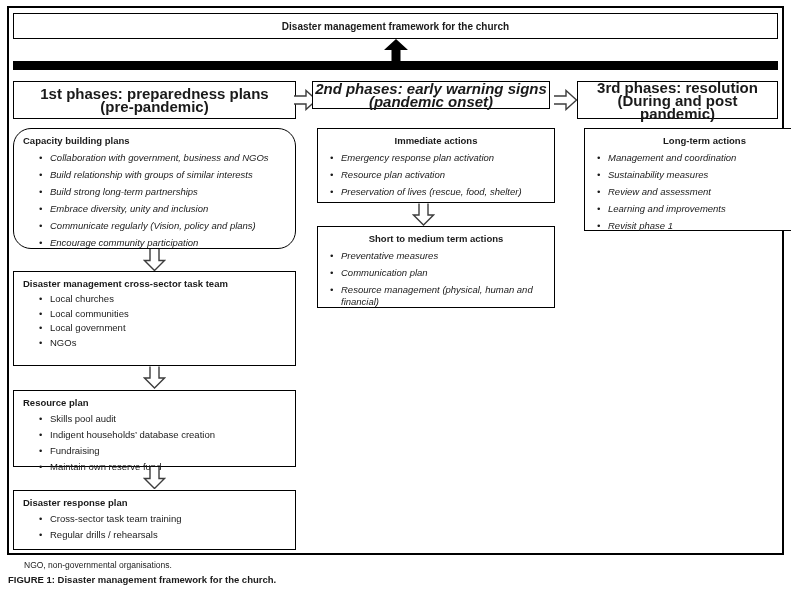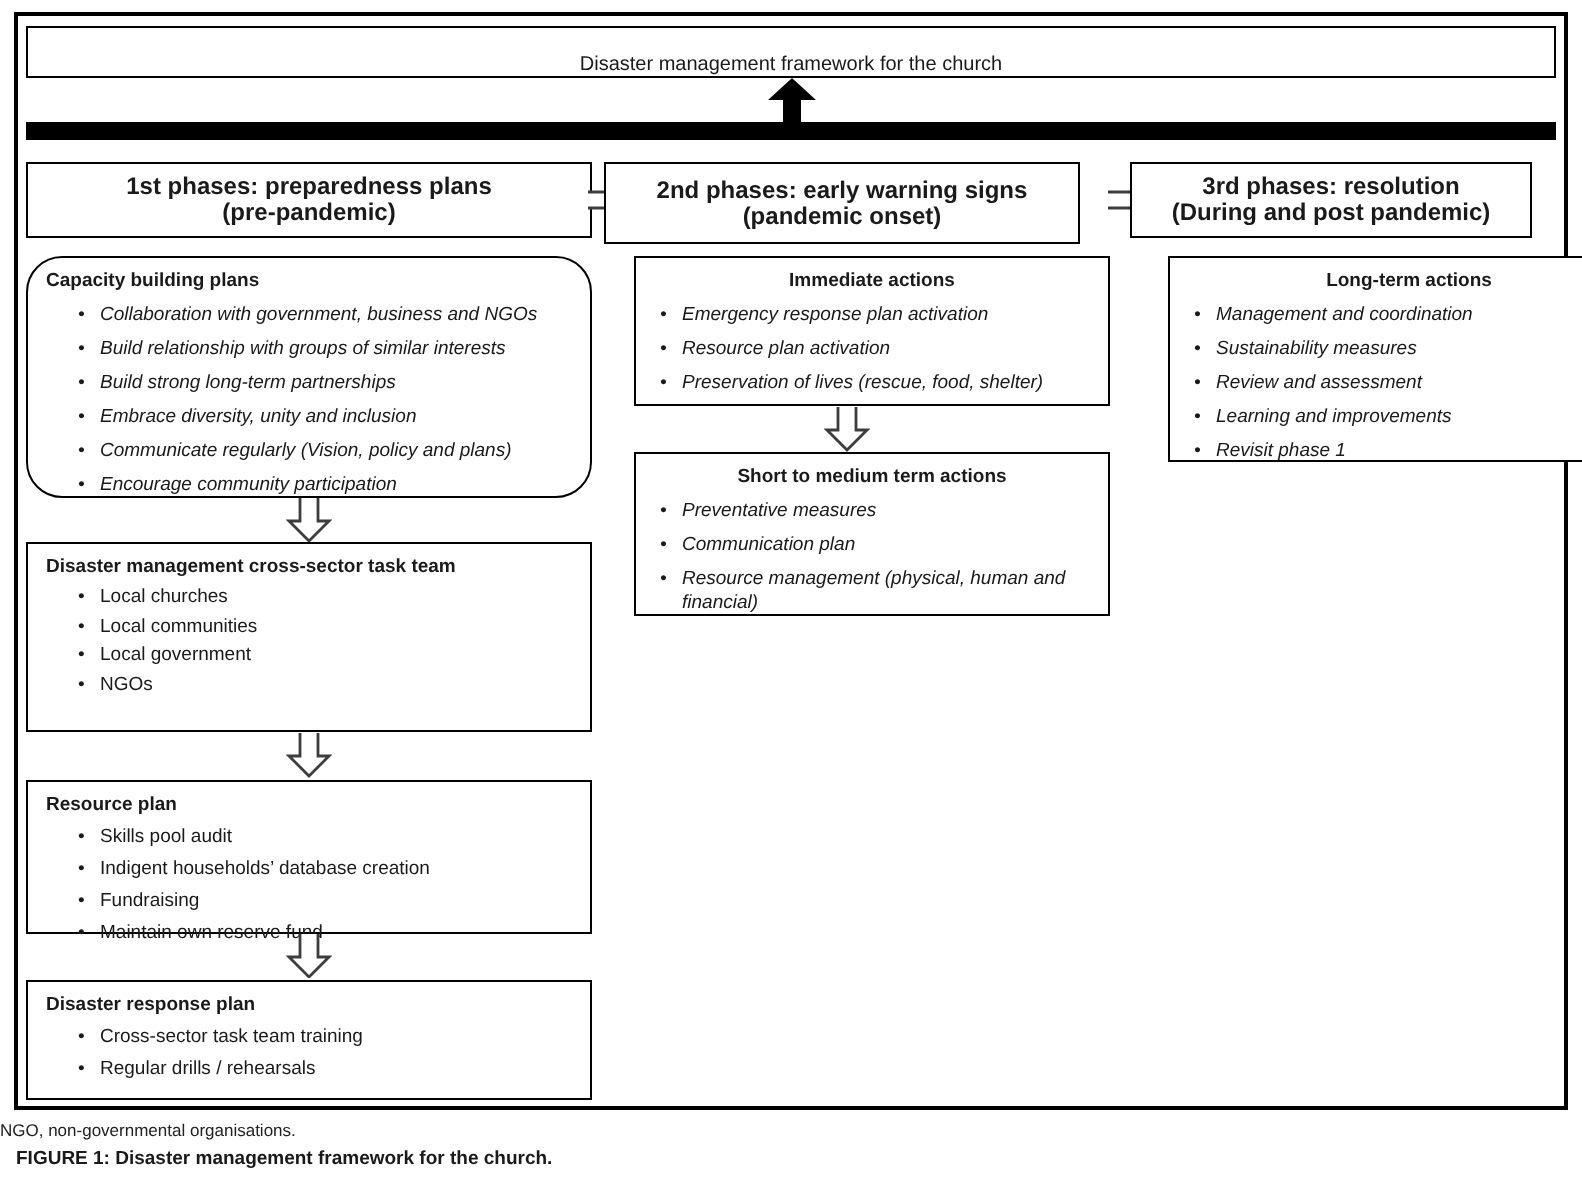--- a/index.html
+++ b/index.html
@@ -20,36 +20,36 @@
     box-sizing: border-box;
   }
   .box {
     position: absolute;
     border: 1.5px solid #000;
     background: #fff;
     box-sizing: border-box;
   }
   .title-box {
     display: flex;
-    align-items: flex-end;
+    align-items: center;
     justify-content: center;
-    font-weight: normal;
+    font-weight: bold;
     font-size: 10px;
   }
   .black-bar {
     position: absolute;
     background: #000;
   }
   .phase-box {
     display: flex;
     flex-direction: column;
     align-items: center;
     justify-content: center;
     font-weight: bold;
-    font-size: 12px;
+    font-size: 15px;
     line-height: 13px;
     text-align: center;
   }
   .content-box { padding: 6px 9px 4px 9px; font-size: 9.5px; }
   .content-box .box-title {
     font-weight: bold;
     font-size: 9.5px;
     line-height: 12px;
     margin-bottom: 3px;
   }
@@ -107,30 +107,30 @@
 
   <div class="box phase-box" style="left:13px; top:81px; width:283px; height:38px;">
     <div>1st phases: preparedness plans</div>
     <div>(pre-pandemic)</div>
   </div>
 
   <svg class="arrow" style="left:294px; top:89px;" width="24" height="22" viewBox="0 0 24 22">
     <path d="M0 7 H12 V1.5 L22.5 11 L12 20.5 V15 H0" fill="#fff" stroke="#3d3d3d" stroke-width="1.4"></path>
   </svg>
 
-  <div class="box phase-box" style="left:302px; top:81px; width:238px; height:41px;">
+  <div class="box phase-box" style="left:312px; top:81px; width:238px; height:28px;font-style:italic;">
     <div>2nd phases: early warning signs</div>
     <div>(pandemic onset)</div>
   </div>
 
   <svg class="arrow" style="left:554px; top:89px;" width="24" height="22" viewBox="0 0 24 22">
     <path d="M0 7 H12 V1.5 L22.5 11 L12 20.5 V15 H0" fill="#fff" stroke="#3d3d3d" stroke-width="1.4"></path>
   </svg>
 
-  <div class="box phase-box" style="left:565px; top:81px; width:201px; height:38px;">
+  <div class="box phase-box" style="left:577px; top:81px; width:201px; height:38px;">
     <div>3rd phases: resolution</div>
     <div>(During and post pandemic)</div>
   </div>
 
   <div class="box content-box left-col gap-lg" style="left:13px; top:128px; width:283px; height:121px;border-radius:18px;">
     <div class="box-title">Capacity building plans</div>
     <ul class="bullets">
       <li>Collaboration with government, business and NGOs</li>
       <li>Build relationship with groups of similar interests</li>
       <li>Build strong long-term partnerships</li>
@@ -206,16 +206,16 @@
     <div class="box-title">Long-term actions</div>
     <ul class="bullets">
       <li>Management and coordination</li>
       <li>Sustainability measures</li>
       <li>Review and assessment</li>
       <li>Learning and improvements</li>
       <li>Revisit phase 1</li>
     </ul>
   </div>
 
-  <div class="footer-note" style="left:0; top:560px;">NGO, non-governmental organisations.</div>
+  <div class="footer-note" style="left:24px; top:560px;">NGO, non-governmental organisations.</div>
   <div class="figure-caption" style="left:8px; top:574px;">FIGURE 1: Disaster management framework for the church.</div>
 
 </div>
 
 </body></html>

